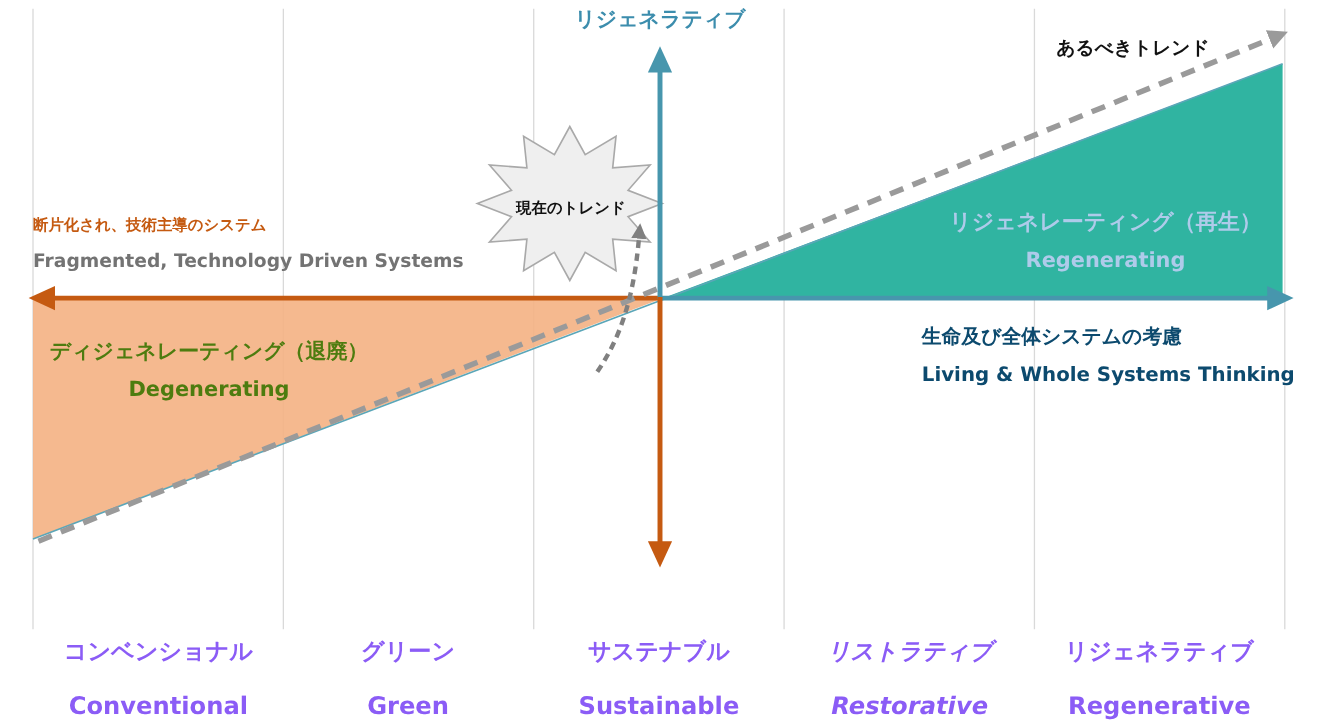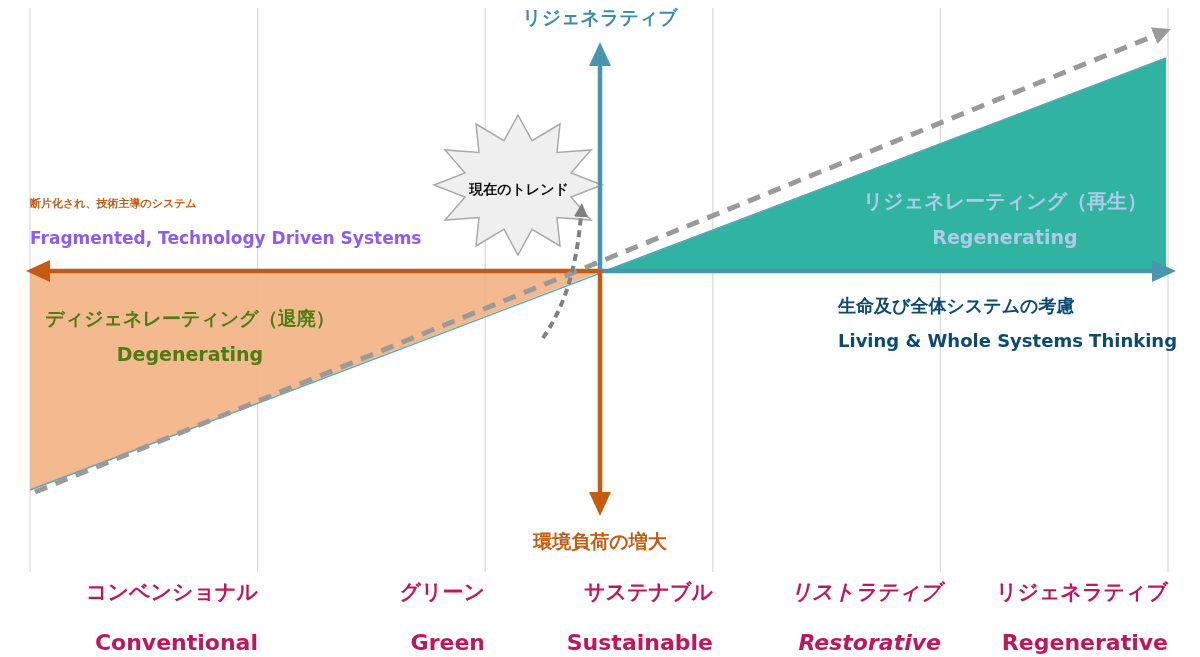--- a/index.html
+++ b/index.html
@@ -10,32 +10,32 @@
     font-family:"DejaVu Sans","Liberation Sans",sans-serif;
     overflow:hidden;
   }
   .stage svg{position:absolute;left:0;top:0;z-index:1;}
   .lbl{position:absolute;z-index:2;font-weight:bold;white-space:nowrap;}
   .center{text-align:center;}
   .lbl-top-axis{left:450px;top:5px;width:300px;font-size:19px;color:#3C8DAD;}
   .lbl-bottom-axis{left:450px;top:529px;width:300px;font-size:19px;color:#C55A11;}
   .lbl-ideal{left:945px;top:32px;width:170px;font-size:17px;color:#111111;}
   .lbl-current{left:438px;top:181px;width:162px;font-size:14px;color:#111111;}
-  .lbl-frag-ja{left:30px;top:196px;font-size:11px;color:#C55A11;}
-  .lbl-frag-en{left:30px;top:228px;font-size:17px;color:#8b5cf6;}
+  .lbl-frag-ja{left:30px;top:196px;font-size:14px;color:#C55A11;}
+  .lbl-frag-en{left:30px;top:228px;font-size:17px;color:#737373;}
   .blk-degen{left:40px;top:306px;width:300px;color:#4d7c0f;}
   .blk-degen .t1{font-size:19px;}
   .blk-degen .t2{font-size:19px;margin-top:11px;}
   .blk-regen{left:855px;top:188px;width:300px;color:#AECBEA;}
   .blk-regen .t1{font-size:20px;}
   .blk-regen .t2{font-size:19px;margin-top:11px;}
   .blk-living{left:838px;top:294px;color:#0c4a6e;}
   .blk-living .t1{font-size:18px;}
   .blk-living .t2{font-size:18px;margin-top:12px;}
-  .col-label{top:578px;width:228px;color:#be185d;text-align:right;}
+  .col-label{top:578px;width:228px;color:#8b5cf6;}
   .col-label .ja{font-size:21px;}
   .col-label .en{font-size:22px;margin-top:24px;}
   .col-0{left:30px;} .col-1{left:257px;} .col-2{left:485px;} .col-3{left:713px;font-style:italic;} .col-4{left:940px;}
 </style>
 </head>
 <body>
 
 <div class="stage">
 
   <svg width="1200" height="657" viewBox="0 0 1200 657">
@@ -77,22 +77,22 @@
       <polygon points="600,516 589,492 611,492" fill="#C55A11"></polygon>
     </g>
 
     <line x1="35" y1="492" x2="1156" y2="35" stroke="#9A9A9A" stroke-width="5" stroke-dasharray="13 9" marker-end="url(#arrow-gray-big)"></line>
 
     <path d="M 543 338 C 562 310, 576 275, 581 215" fill="none" stroke="#808080" stroke-width="4" stroke-dasharray="7 5" marker-end="url(#arrow-gray-small)"></path>
   </svg>
 
   <div class="lbl lbl-top-axis center">リジェネラティブ</div>
 
-  <div class="lbl lbl-bottom-axis center">環境負荷の増大</div>
 
+  <div class="lbl lbl-ideal center">あるべきトレンド</div>
 
   <div class="lbl lbl-current center">現在のトレンド</div>
 
   <div class="lbl lbl-frag-ja">断片化され、技術主導のシステム</div>
   <div class="lbl lbl-frag-en">Fragmented, Technology Driven Systems</div>
 
   <div class="lbl blk-degen center">
     <div class="t1">ディジェネレーティング（退廃）</div>
     <div class="t2">Degenerating</div>
   </div>

